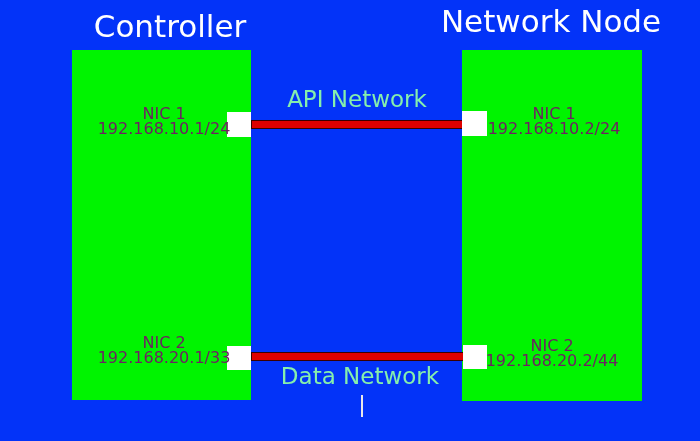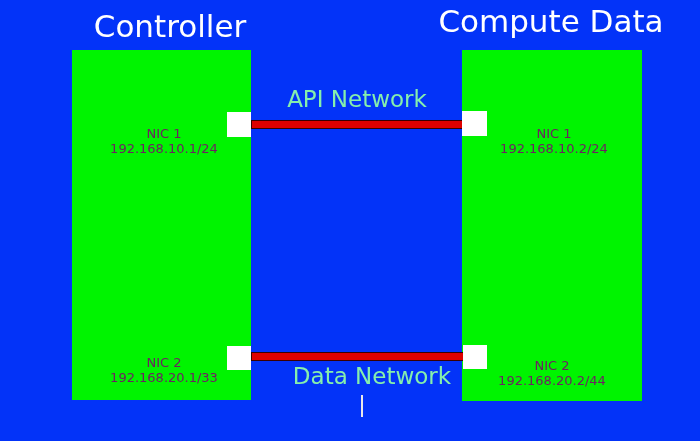--- a/index.html
+++ b/index.html
@@ -33,67 +33,66 @@
   .node-title.right { left: 551px; top: 4px; }
   .net-label {
     position: absolute;
     color: #86efac;
     font-size: 23px;
     line-height: 1.1;
     white-space: nowrap;
     transform: translateX(-50%);
   }
   .net-label.api  { left: 357px; top: 87px; }
-  .net-label.data { left: 372px; top: 364px; text-align: center; }
+  .net-label.data { left: 360px; top: 364px; text-align: center; }
   .link-bar {
     position: absolute;
     background: #DE0000;
     border: 1px solid #3A0000;
     box-sizing: border-box;
   }
   .link-bar.api  { left: 251px; top: 120px; width: 212px; height: 9px; }
   .link-bar.data { left: 251px; top: 352px; width: 213px; height: 9px; }
   .nic-tab {
     position: absolute;
     background: #FFFFFF;
   }
   .nic-tab.c1 { left: 227px; top: 112px; width: 24px; height: 25px; }
   .nic-tab.n1 { left: 462px; top: 111px; width: 25px; height: 25px; }
   .nic-tab.c2 { left: 227px; top: 346px; width: 24px; height: 24px; }
   .nic-tab.n2 { left: 463px; top: 345px; width: 24px; height: 24px; }
   .nic-label {
     position: absolute;
     color: #6E2162;
-    font-size: 13px;
+    font-size: 16px;
     line-height: 15px;
     text-align: center;
     white-space: nowrap;
     transform: translateX(-50%);
-    margin-top: 20px;
   }
   .nic-label.c1 { left: 164px; top: 106px; }
   .nic-label.n1 { left: 554px; top: 106px; }
   .nic-label.c2 { left: 164px; top: 335px; }
   .nic-label.n2 { left: 552px; top: 338px; }
   .cursor-mark {
     position: absolute;
     left: 361px;
     top: 395px;
     width: 2px;
     height: 22px;
     background: #E9E9E9;
   }
 </style>
 </head>
 <body>
 
 <div class="stage">
 
   <div class="node-title left">Controller</div>
-  <div class="node-title right">Compute Data</div>
+  <div class="node-title right">Network Node</div>
 
   <div class="node-box left"></div>
   <div class="node-box right"></div>
 
   <div class="link-bar api"></div>
   <div class="link-bar data"></div>
 
   <div class="nic-tab c1"></div>
   <div class="nic-tab n1"></div>
   <div class="nic-tab c2"></div>

